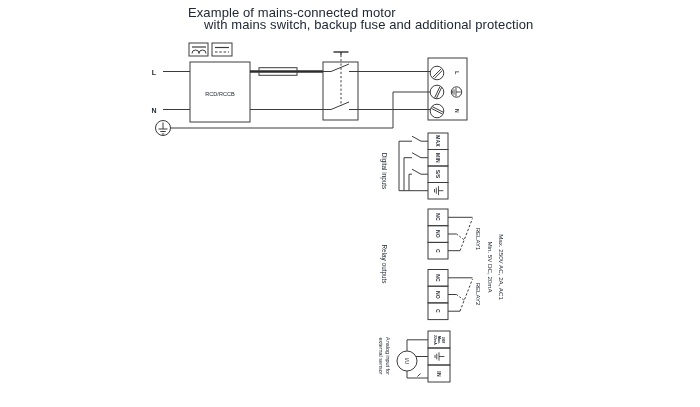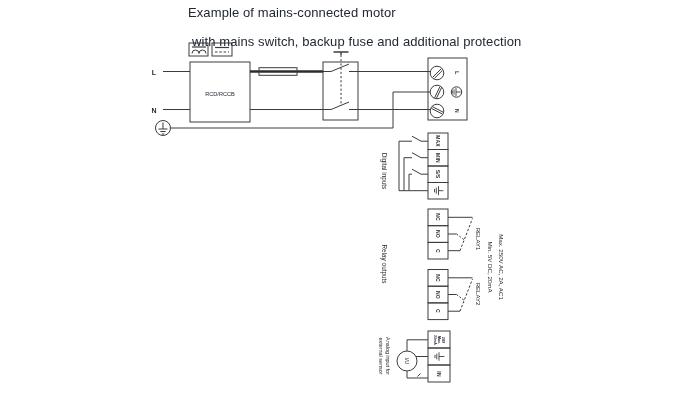--- a/index.html
+++ b/index.html
@@ -143,21 +143,21 @@
       <g>
         <path d="M428 339.8 H407 M407 339.8 V351"></path>
         <path d="M415.9 356.5 H428"></path>
         <path d="M407 371 V378 M407 378 H428"></path>
         <path d="M417.5 376.5 L420.5 373.5"></path>
       </g>
     </g>
   </svg>
 
   <div class="lbl title" style="left:188px;top:9px;">Example of mains-connected motor</div>
-  <div class="lbl title" style="left:192px;top:21px;margin-top:17px;">with mains switch, backup fuse and additional protection</div>
+  <div class="lbl title" style="left:204px;top:21px;">with mains switch, backup fuse and additional protection</div>
 
   <div class="lbl hlbl supply" style="left:154px;top:71.5px;">L</div>
   <div class="lbl hlbl supply" style="left:154px;top:109.5px;">N</div>
 
   <div class="lbl hlbl boxlbl" style="left:220px;top:93.5px;">RCD/RCCB</div>
 
   <div class="lbl vlbl term" style="left:456.5px;top:72.5px;">L</div>
   <div class="lbl vlbl term" style="left:456.5px;top:111px;">N</div>
 
   <div class="lbl vlbl sect" style="left:384px;top:171px;">Digital inputs</div>

